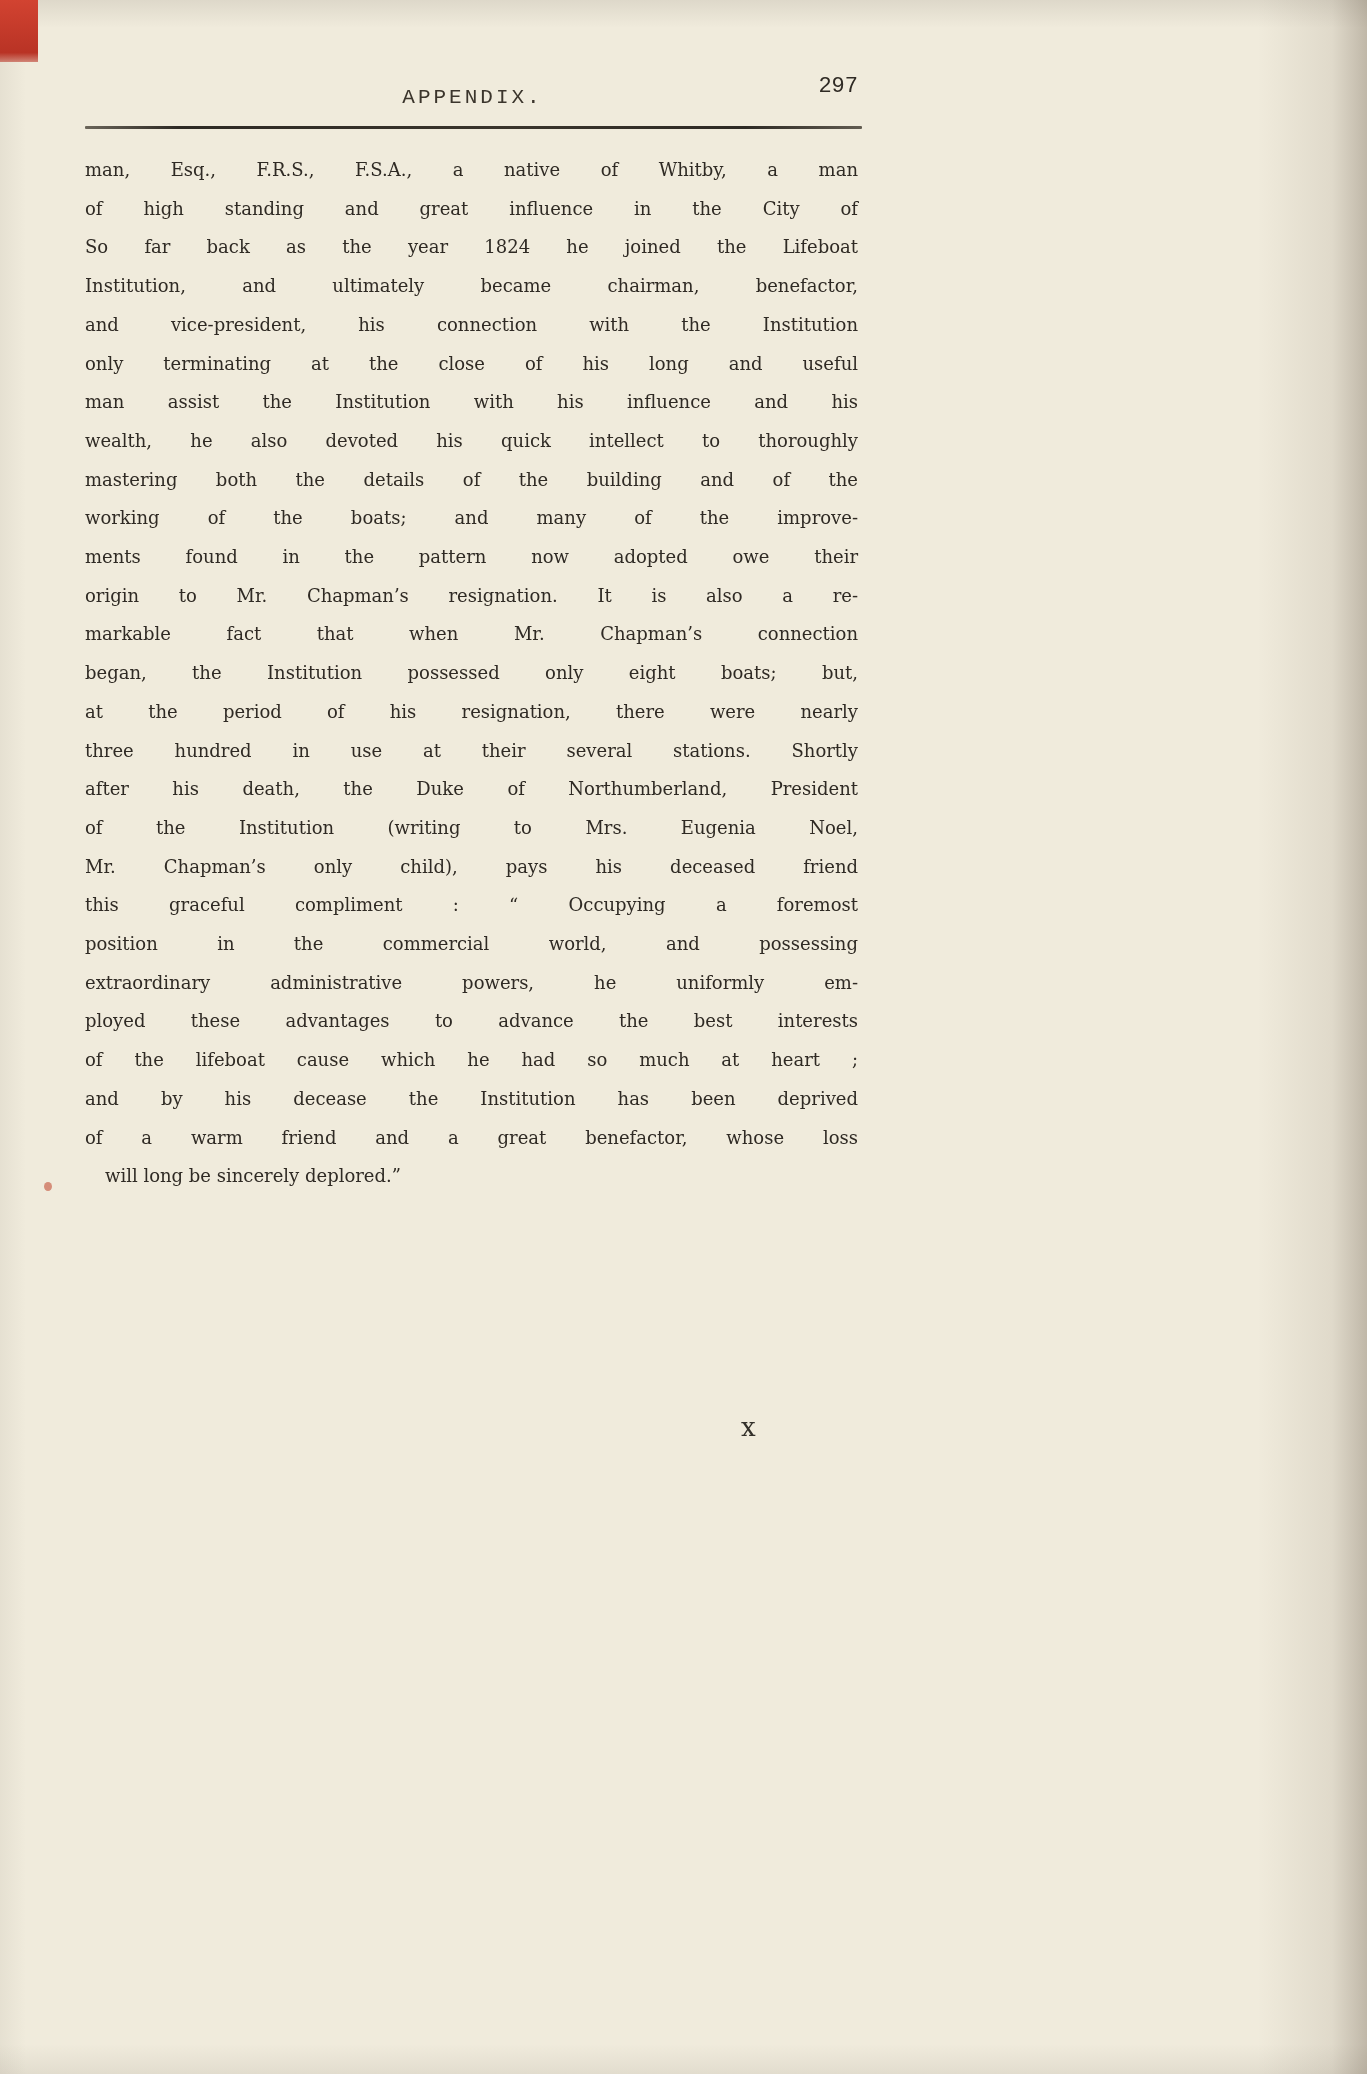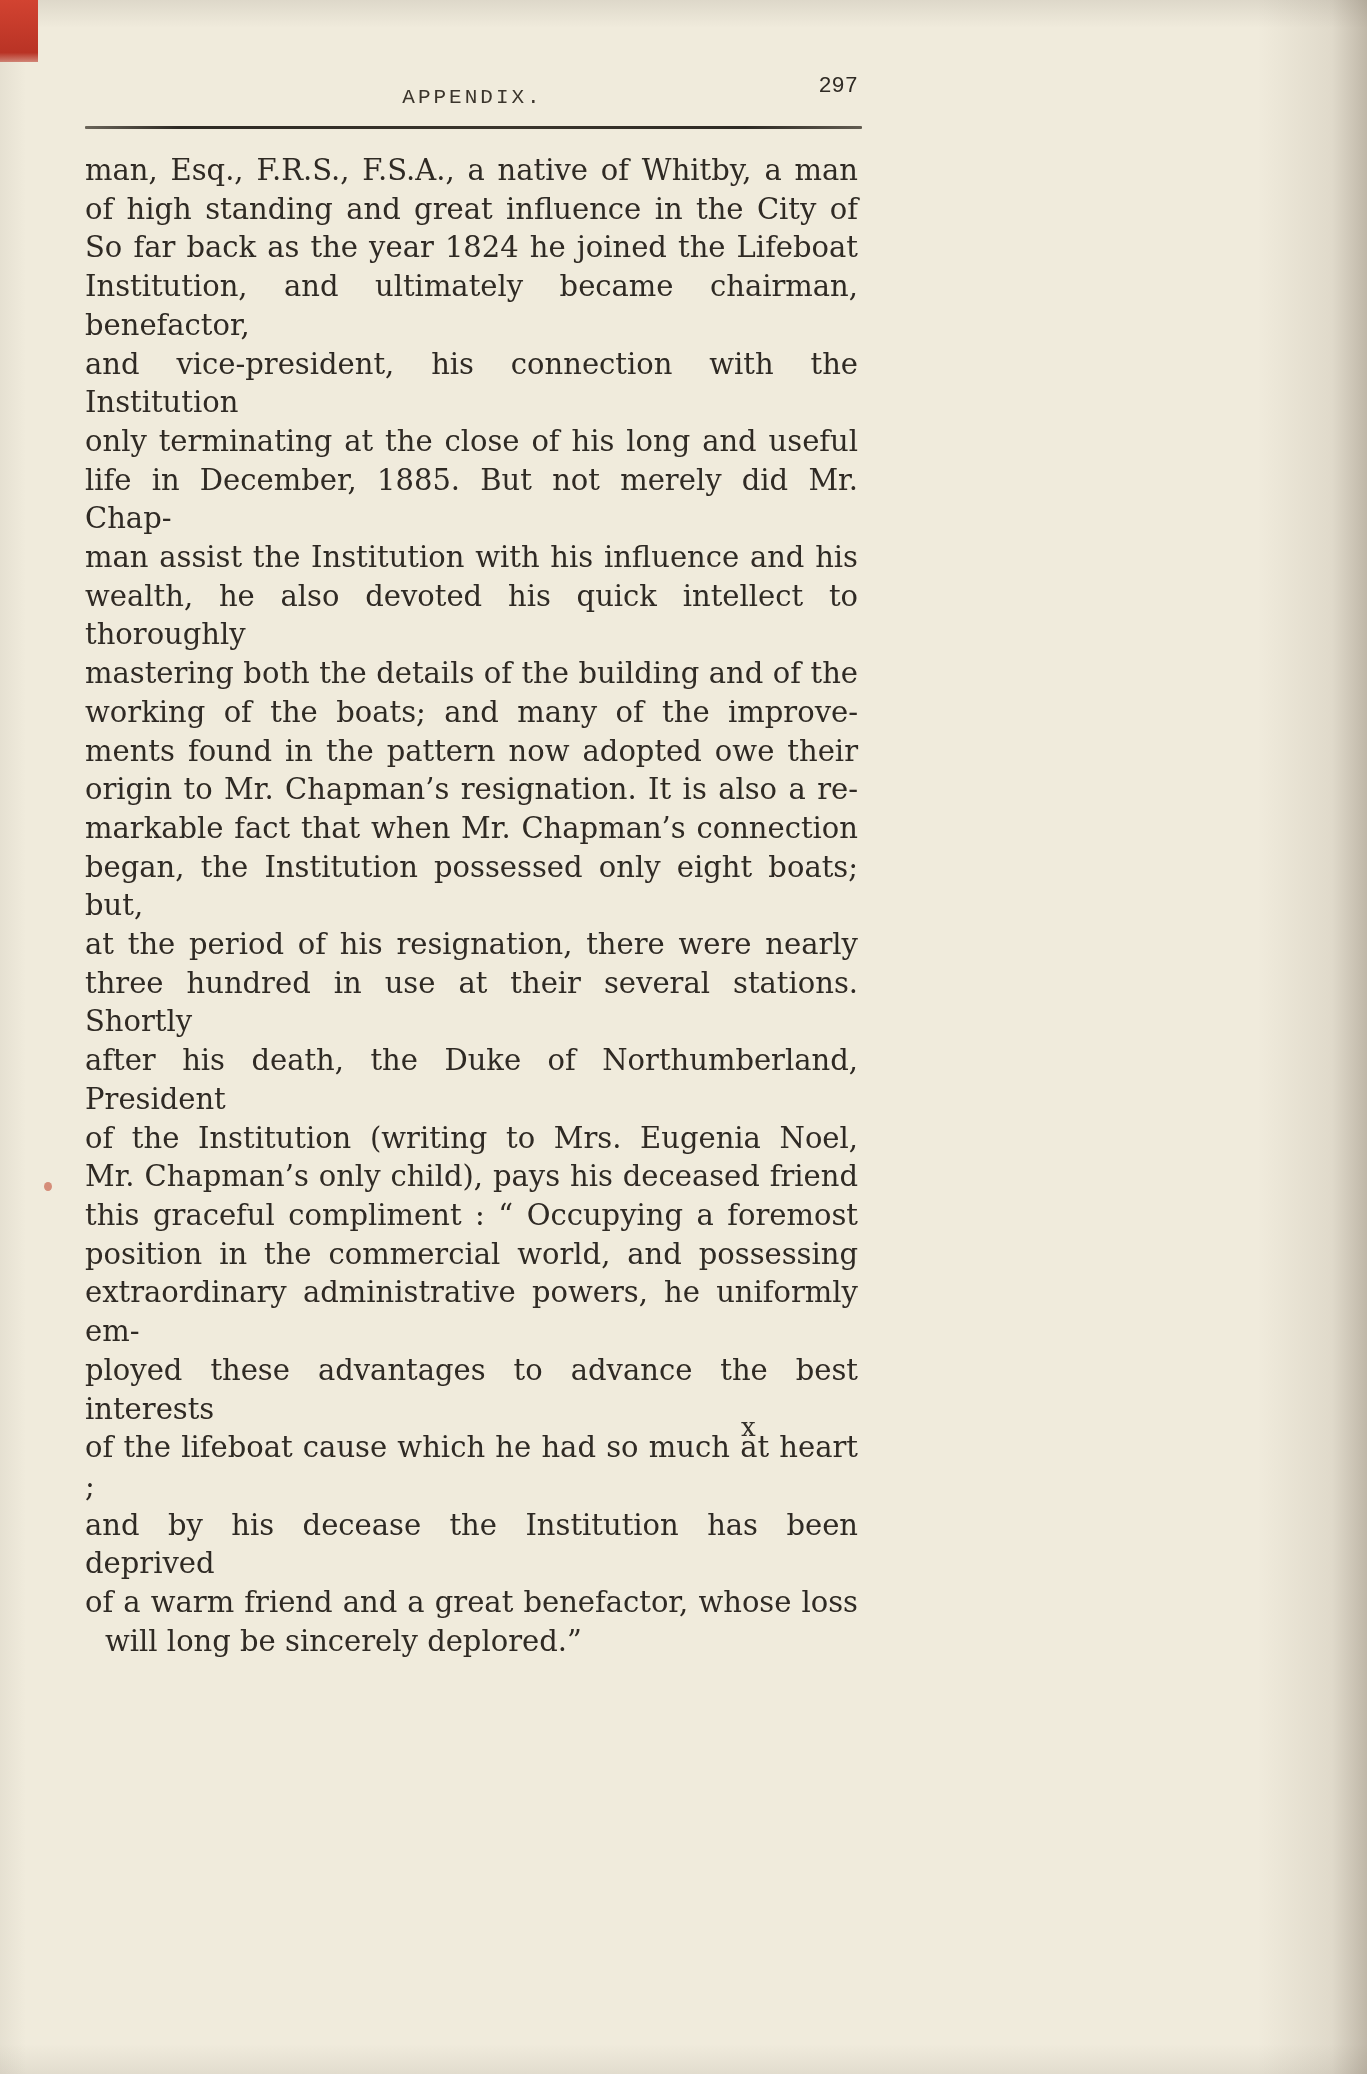--- a/index.html
+++ b/index.html
@@ -79,21 +79,21 @@
     border-radius: 1px;
   }
 
   .text-block {
     position: absolute;
     left: 85px;
     top: 151px;
     width: 773px;
   }
   .text-line {
-    font-size: 29px;
+    font-size: 18px;
     line-height: 38.7px;
     white-space: normal;
     text-align: justify;
     text-align-last: justify;
     text-justify: inter-word;
     color: #2f2a24;
   }
   .text-line.last-line {
     text-align-last: left;
     margin-left: 20px;
@@ -122,21 +122,20 @@
 
   <div class="header-rule"></div>
 
   <div class="text-block">
     <div class="text-line">man, Esq., F.R.S., F.S.A., a native of Whitby, a man</div>
     <div class="text-line">of high standing and great influence in the City of</div>
     <div class="text-line">So far back as the year 1824 he joined the Lifeboat</div>
     <div class="text-line">Institution, and ultimately became chairman, benefactor,</div>
     <div class="text-line">and vice-president, his connection with the Institution</div>
     <div class="text-line">only terminating at the close of his long and useful</div>
-    <div class="text-line">life in December, 1885.  But not merely did Mr. Chap-</div>
     <div class="text-line">man assist the Institution with his influence and his</div>
     <div class="text-line">wealth, he also devoted his quick intellect to thoroughly</div>
     <div class="text-line">mastering both the details of the building and of the</div>
     <div class="text-line">working of the boats; and many of the improve-</div>
     <div class="text-line">ments found in the pattern now adopted owe their</div>
     <div class="text-line">origin to Mr. Chapman’s resignation.  It is also a re-</div>
     <div class="text-line">markable fact that when Mr. Chapman’s connection</div>
     <div class="text-line">began, the Institution possessed only eight boats; but,</div>
     <div class="text-line">at the period of his resignation, there were nearly</div>
     <div class="text-line">three hundred in use at their several stations.  Shortly</div>

